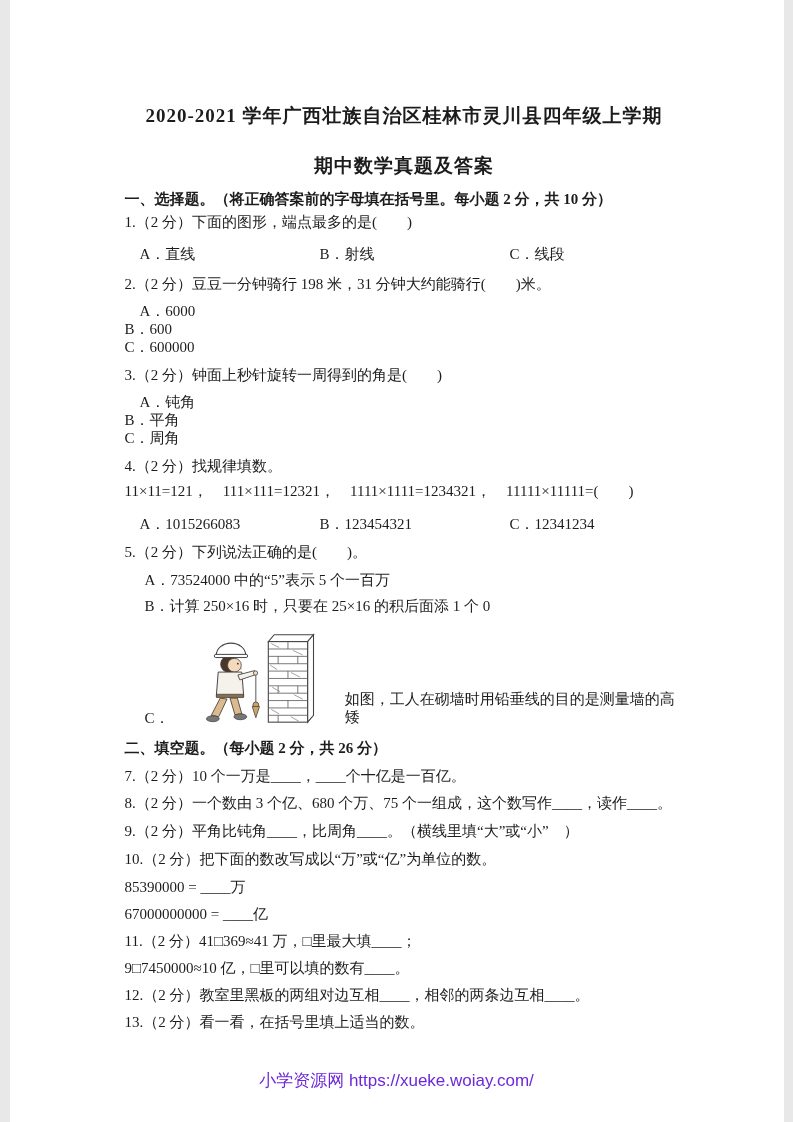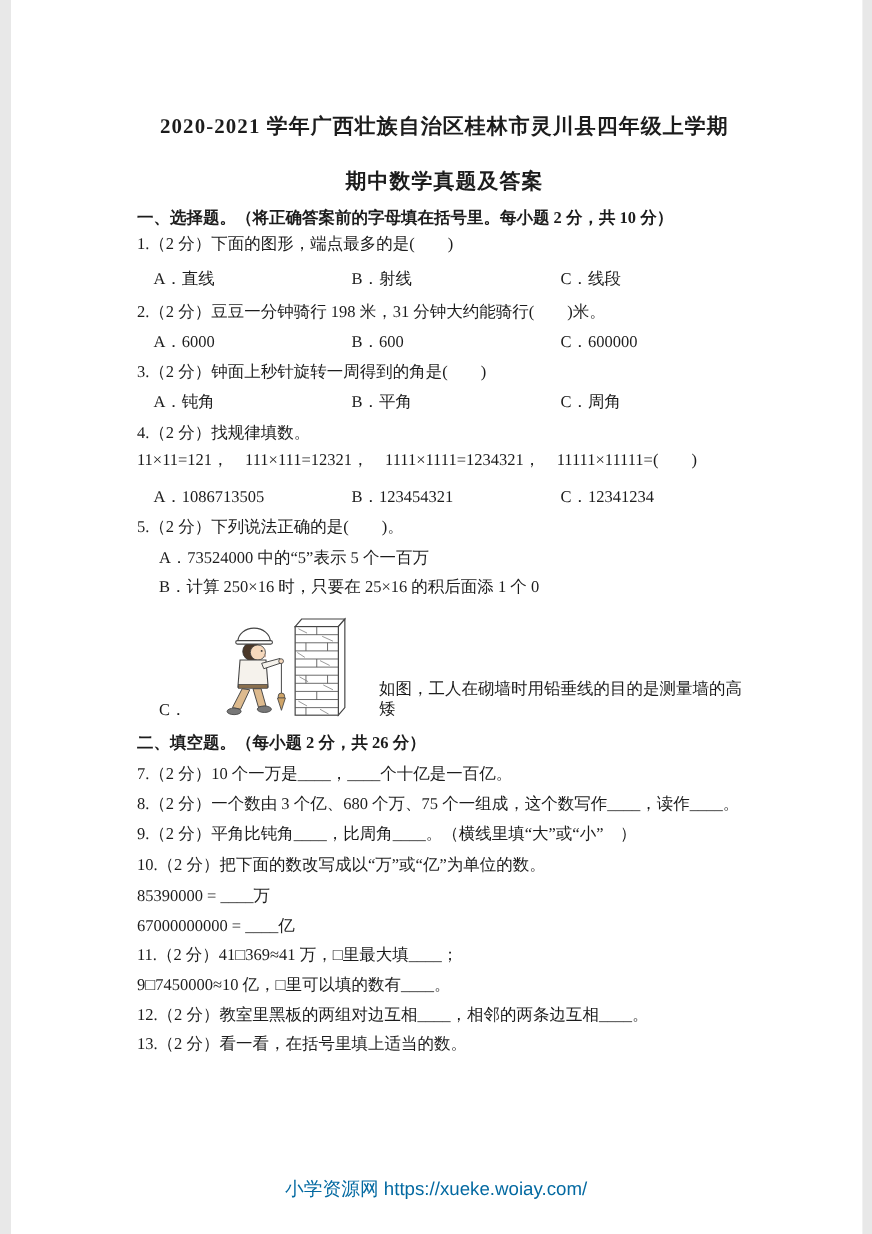--- a/index.html
+++ b/index.html
@@ -7,34 +7,34 @@
     width:774px;height:1122px;background:#ffffff;position:relative;
     margin:0 auto;overflow:hidden;color:#1c1c1c;
     font-family:"Liberation Serif","DejaVu Serif",serif;
   }
   .content{padding:103px 100px 0 115px;}
   .title{font-size:19px;font-weight:bold;text-align:center;line-height:25px;letter-spacing:1px;}
   .title.l2{margin-top:25px;}
   .sec-header{font-size:15px;font-weight:bold;line-height:18px;margin-top:12px;white-space:pre-wrap;}
   .line{font-size:15px;line-height:18px;white-space:pre-wrap;}
   .m5{margin-top:5px;}.m7{margin-top:7px;}.m8{margin-top:8px;}
-  .m9{margin-top:9px;}.m10{margin-top:10px;}.m12{margin-top:12px;}
+  .m9{margin-top:9px;flex-direction:column;}.m10{margin-top:10px;}.m12{margin-top:12px;}
   .m14{margin-top:14px;}.m15{margin-top:15px;}
   .opts{display:flex;font-size:15px;line-height:18px;}
   .opt-a{width:180px;padding-left:15px;box-sizing:content-box;}
   .opt-b{width:190px;}
   .opt-c{flex:1;}
   .indent{padding-left:20px;}
   .img-row{display:flex;align-items:flex-end;height:102px;margin-top:10px;}
   .img-row .c-label{padding-left:20px;font-size:15px;line-height:18px;}
   .img-row svg{margin-left:5px;display:block;}
   .img-row .caption{margin-left:10px;font-size:15px;line-height:18px;padding-bottom:1px;}
   .footer{
     position:absolute;left:0;bottom:32px;width:100%;text-align:center;
-    color:#0369a1;font-size:17px;line-height:18px;
+    color:#6d28d9;font-size:17px;line-height:18px;
     font-family:"Liberation Sans","DejaVu Sans",sans-serif;
   }
 </style>
 </head>
 <body>
 
 <div class="page">
   <div class="content">
 
     <div class="title">2020-2021 学年广西壮族自治区桂林市灵川县四年级上学期</div>
@@ -59,21 +59,21 @@
     <div class="line m10">3.（2 分）钟面上秒针旋转一周得到的角是(　　)</div>
     <div class="opts m9">
       <span class="opt-a">A．钝角</span>
       <span class="opt-b">B．平角</span>
       <span class="opt-c">C．周角</span>
     </div>
 
     <div class="line m10">4.（2 分）找规律填数。</div>
     <div class="line m7">11×11=121，　111×111=12321，　1111×1111=1234321，　11111×11111=(　　)</div>
     <div class="opts m15">
-      <span class="opt-a">A．1086713505</span>
+      <span class="opt-a">A．1015266083</span>
       <span class="opt-b">B．123454321</span>
       <span class="opt-c">C．12341234</span>
     </div>
 
     <div class="line m10">5.（2 分）下列说法正确的是(　　)。</div>
     <div class="line m10 indent">A．73524000 中的“5”表示 5 个一百万</div>
     <div class="line m8 indent">B．计算 250×16 时，只要在 25×16 的积后面添 1 个 0</div>
 
     <div class="img-row">
       <span class="c-label">C．</span>

